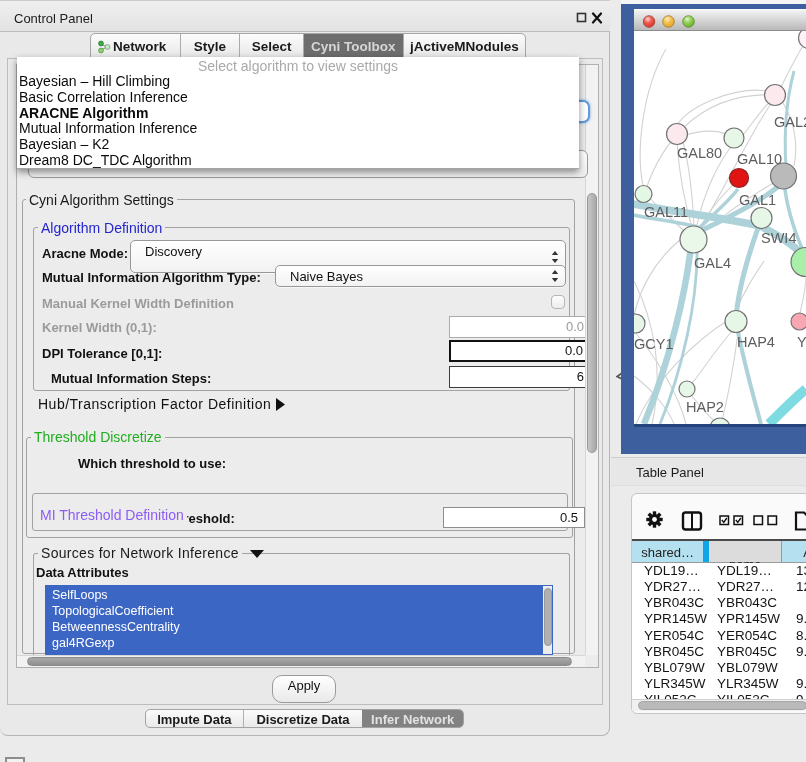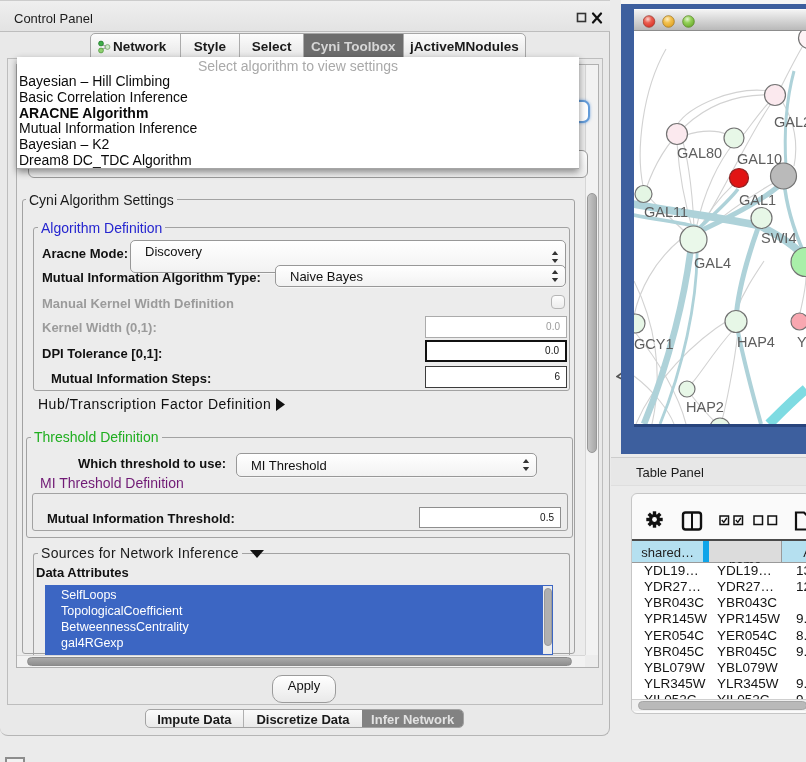--- a/index.html
+++ b/index.html
@@ -8,21 +8,21 @@
 #page { position:relative; width:806px; height:762px; overflow:hidden; background:#ebebeb; }
 .abs { position:absolute; }
 .lbl { position:absolute; font-size:13px; font-weight:bold; color:#111; white-space:nowrap; }
 .glbl { position:absolute; font-size:13px; font-weight:bold; color:#9b9b9b; white-space:nowrap; }
 .grp { position:absolute; border:1px solid #a2a2a2; border-radius:3px; }
 .grptitle { position:absolute; font-size:14px; background:#ececec; padding:0 3px; white-space:nowrap; z-index:2; }
 .combo { position:absolute; background:#fff; border:1px solid #989898; border-radius:5px; font-size:13px; color:#111;
   box-shadow: inset 0 1px 0 #fff, 0 1px 0 rgba(255,255,255,.6); background:linear-gradient(#ffffff,#f2f2f2); }
 .combo .ctext { position:absolute; left:14px; top:3px; }
 .combo .carr { position:absolute; right:6px; top:50%; width:8px; height:12px; margin-top:-6px; }
-.field { position:absolute; background:#fff; font-size:10px; color:#111; text-align:right; }
+.field { position:absolute; background:#fff; font-size:13px; color:#111; text-align:right;margin-left:24px; }
 .fv { position:absolute; right:6px; top:50%; margin-top:-8px; height:16px; line-height:16px; }
 </style>
 </head>
 <body>
 <div id="page">
 
   <div id="leftwin" class="abs" style="left:0; top:0; width:610px; height:736px; background:#e9e9e9;
        border-right:1px solid #b5b5b5; border-bottom:1px solid #b5b5b5; border-radius:0 0 8px 8px;"></div>
 
   <div class="abs" style="left:0; top:0; width:610px; height:32px; background:linear-gradient(#efefef,#e3e3e3);
@@ -95,49 +95,42 @@
   <div class="field" style="left:425px; top:366px; width:142px; height:22px; border:1.5px solid #3c3c3c;">
       <span class="fv">6</span>
     </div>
 
   <div class="abs" style="left:38px; top:396px; font-size:14px; letter-spacing:0.5px; color:#111;">Hub/Transcription Factor Definition</div>
   <svg class="abs" style="left:275px; top:398px;" width="11" height="13" viewBox="0 0 11 13">
       <path d="M1 0 L10 6.5 L1 13 Z" fill="#111"></path>
     </svg>
 
   <div class="grp" style="left:26px; top:437px; width:547px; height:101px;"></div>
-  <div class="grptitle" style="left:31px; top:429px; color:#1fae1f;">Threshold Definition</div>
+  <div class="grptitle" style="left:31px; top:429px; color:#1fae1f;">Threshold Discretize</div>
 
   <div class="lbl" style="left:78px; top:456px;">Which threshold to use:</div>
-  <div class="combo" style="left:236px; top:453px; width:301px; height:24px;">
-    <span class="ctext" style="top:4px;">MI Threshold</span>
-    <svg class="carr" viewBox="0 0 8 12">
-        <path d="M4 0 L7.2 4 H0.8 Z" fill="#333"></path>
-        <path d="M4 12 L7.2 8 H0.8 Z" fill="#333"></path>
-      </svg>
-  </div>
 
   <div class="grp" style="left:32px; top:493px; width:536px; height:38px;"></div>
-  <div class="grptitle" style="left:37px; top:475px; color:#701a75;">MI Threshold Definition</div>
+  <div class="grptitle" style="left:37px; top:507px; color:#8b5cf6;">MI Threshold Definition</div>
 
   <div class="lbl" style="left:47px; top:511px;">Mutual Information Threshold:</div>
   <div class="field" style="left:419px; top:507px; width:142px; height:21px; border:1px solid #8e8e8e;">
       <span class="fv">0.5</span>
     </div>
 
   <div class="grp" style="left:33px; top:553px; width:537px; height:104px; border-bottom:none; border-radius:3px 3px 0 0;"></div>
   <div class="grptitle" style="left:38px; top:545px; color:#1a1a1a; letter-spacing:0.3px;">Sources for Network Inference</div>
   <svg class="abs" style="left:250px; top:549px; z-index:3;" width="14" height="10" viewBox="0 0 14 10">
       <path d="M0 1 L14 1 L7 9 Z" fill="#111"></path>
     </svg>
 
   <div class="lbl" style="left:36px; top:565px;">Data Attributes</div>
 
   <div class="abs" style="left:45px; top:585px; width:508px; height:70px; background:#3c66c3; overflow:hidden;">
-    <div style="font-size:12.5px; color:#fff; padding-left:16px; line-height:16.1px; padding-top:2px;">SelfLoops<br>TopologicalCoefficient<br>BetweennessCentrality<br>gal4RGexp</div>
+    <div style="font-size:12.5px; color:#fff; padding-left:7px; line-height:16.1px; padding-top:2px;">SelfLoops<br>TopologicalCoefficient<br>BetweennessCentrality<br>gal4RGexp</div>
     <div style="position:absolute; right:1px; top:1px; width:9px; height:68px; background:#ececec;"></div>
     <div style="position:absolute; right:1.5px; top:3px; width:8px; height:58px; border-radius:4px; background:#b0b0b0; border:1px solid #9a9a9a;"></div>
   </div>
 
   <div class="abs" style="left:585px; top:65px; width:13px; height:590px; background:#f2f2f2; border-left:1px solid #d6d6d6;"></div>
   <div class="abs" style="left:586.5px; top:193px; width:10px; height:260px; border-radius:5px; background:linear-gradient(90deg,#c6c6c6,#a8a8a8); border:1px solid #979797;"></div>
 
   <div class="abs" style="left:17px; top:655px; width:568px; height:12px; background:#f2f2f2; border-top:1px solid #d6d6d6;"></div>
   <div class="abs" style="left:27px; top:657px; width:545px; height:9px; border-radius:4.5px; background:linear-gradient(#aaaaaa,#8f8f8f); border:1px solid #8a8a8a;"></div>
 

